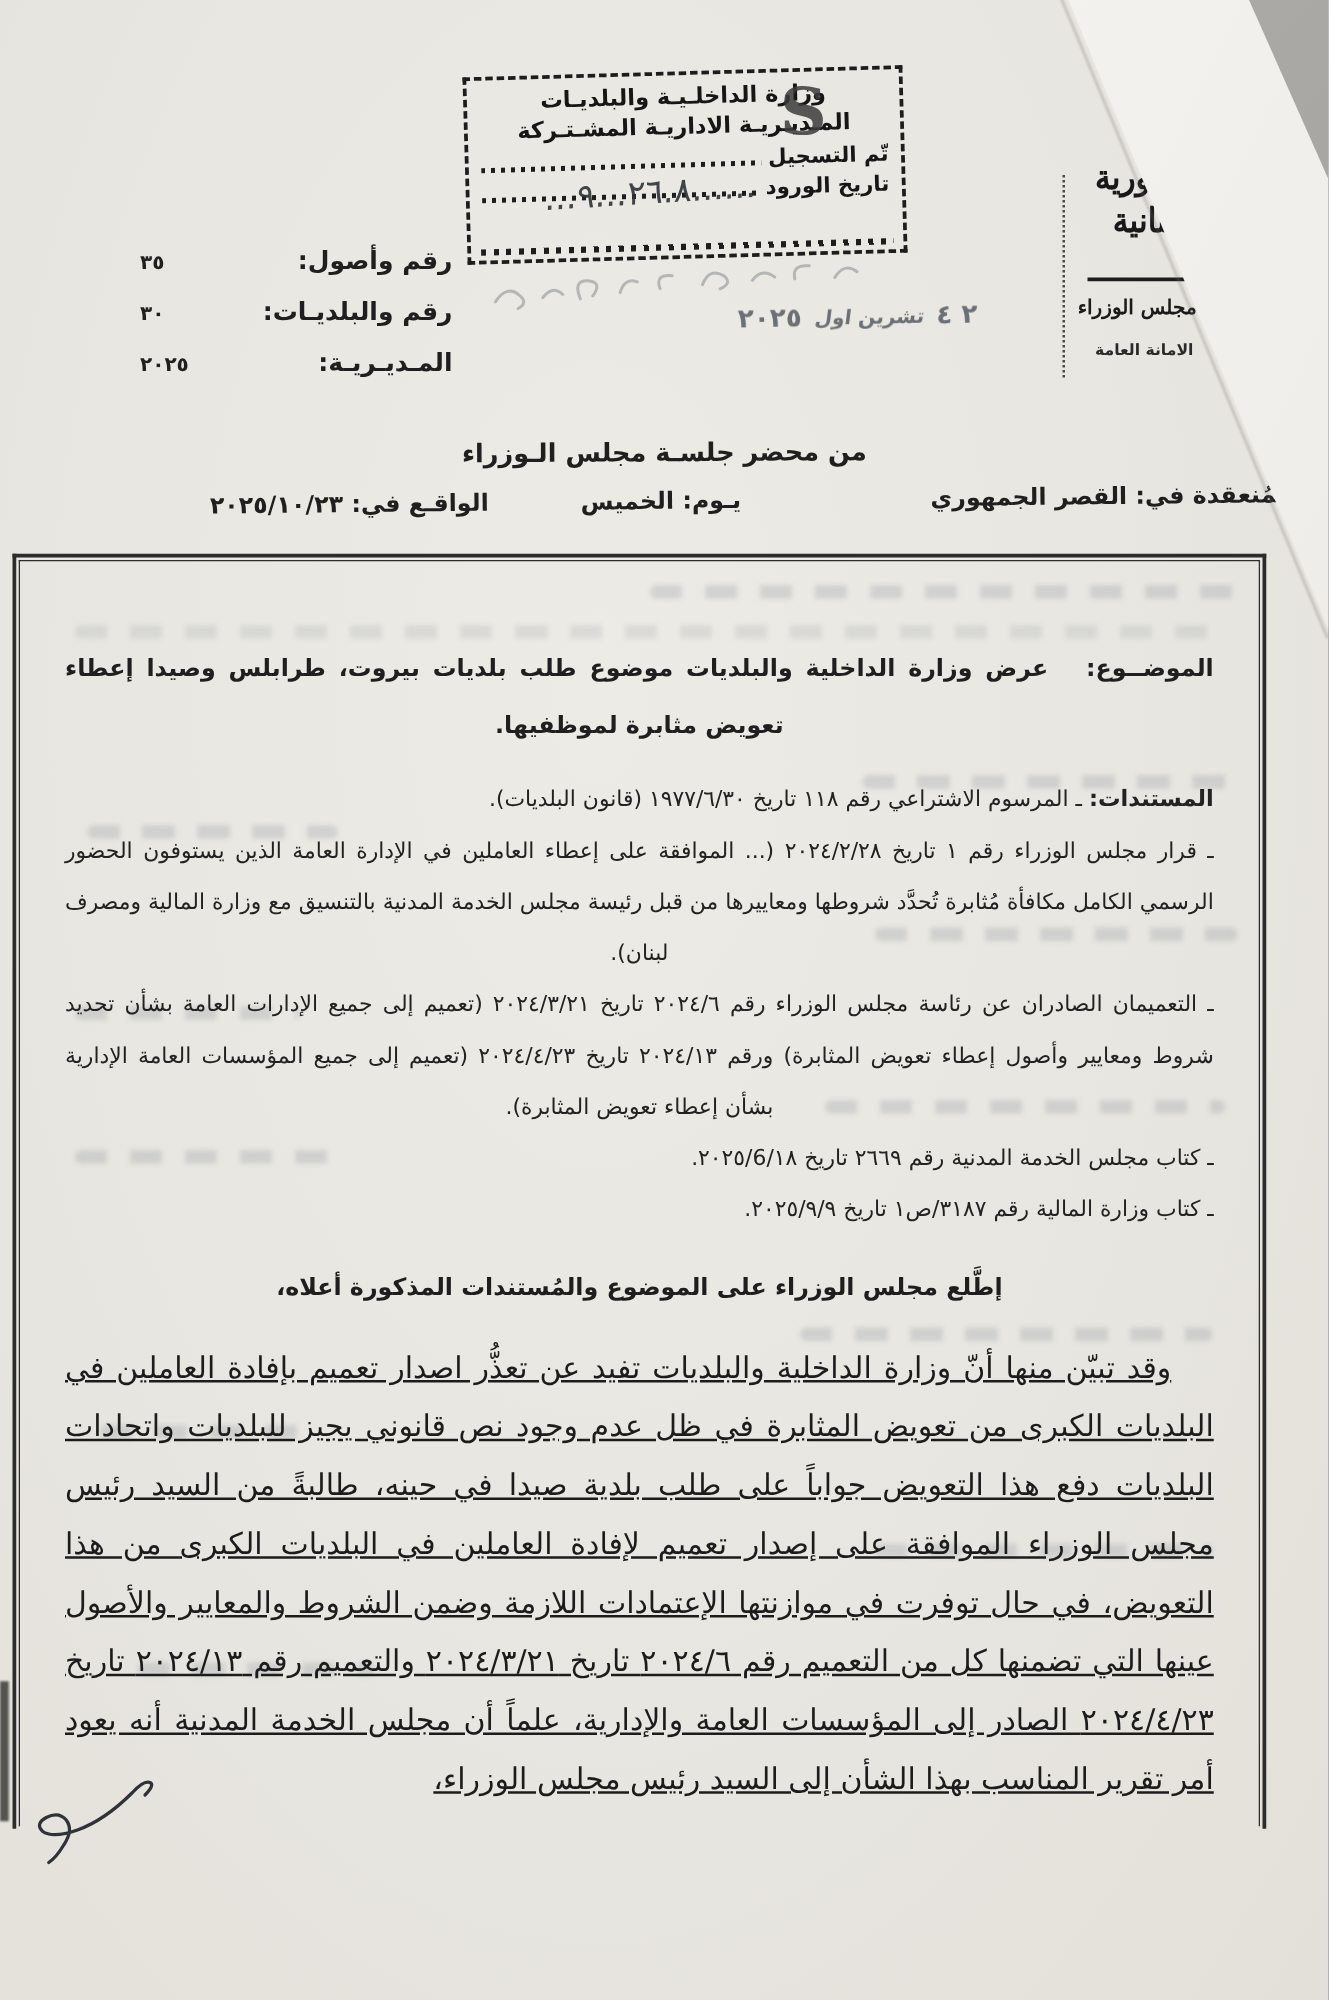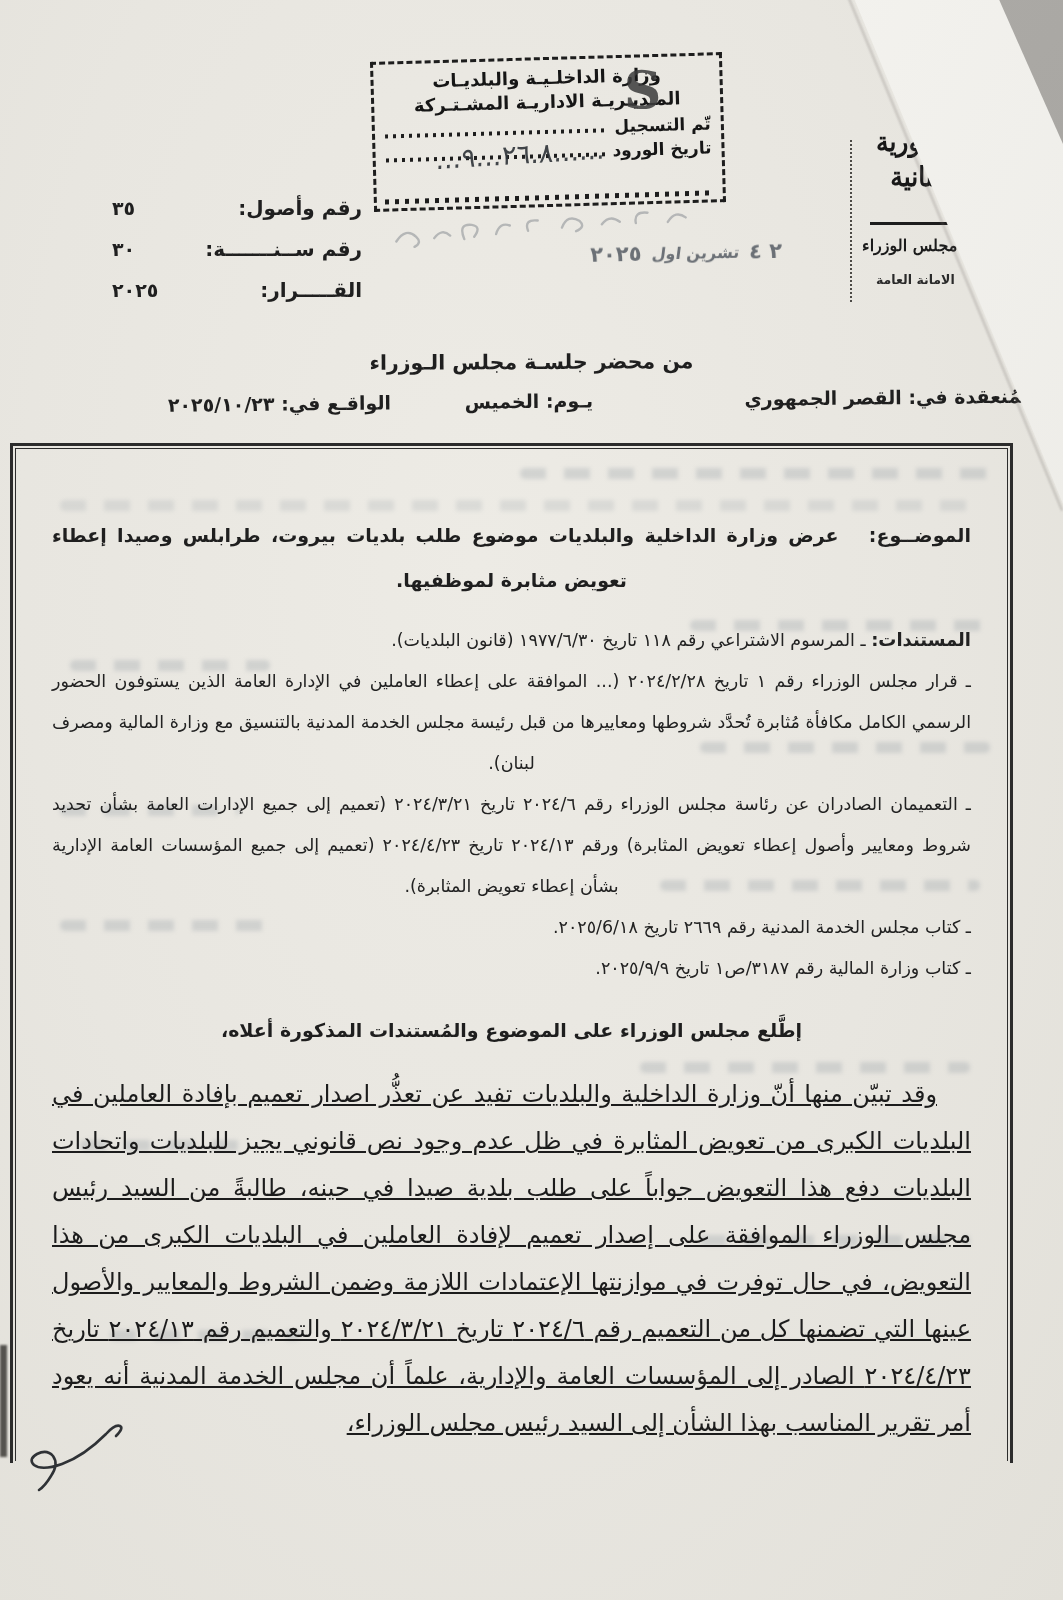--- a/index.html
+++ b/index.html
@@ -55,21 +55,21 @@
   .lh-rule{position:absolute;right:22px;top:100px;width:128px;height:3px;background:#1d1d1d;}
   .lh-org{position:absolute;right:18px;top:114px;width:140px;text-align:center;
     font-weight:bold;font-size:16px;color:#1b1b1b;
     font-family:"DejaVu Serif","Liberation Serif",serif;}
   .lh-dept{position:absolute;right:34px;top:150px;width:110px;text-align:left;
     font-weight:bold;font-size:12.5px;color:#2a2a2a;}
   
   .records{position:absolute;left:112px;top:196px;width:250px;z-index:2;direction:rtl;}
   .rec-row{display:flex;justify-content:space-between;align-items:baseline;
     font-weight:bold;font-size:20px;margin-bottom:17px;}
-  .rec-row .rec-val{font-size:19px;}
+  .rec-row .rec-val{font-size:16px;}
   
   .doc-title{position:absolute;left:0;top:350px;width:1063px;text-align:center;z-index:2;
     font-weight:bold;font-size:20.5px;direction:rtl;transform:rotate(-.3deg);}
   .session-row{position:absolute;left:0;top:390px;width:1063px;height:30px;z-index:2;
     direction:rtl;font-weight:bold;font-size:19px;transform:rotate(-.6deg);}
   .sess-venue{position:absolute;right:28px;top:0;}
   .sess-day{position:absolute;right:470px;top:0;}
   .sess-date{position:absolute;right:672px;top:0;}
   
   .main-box{position:absolute;left:10px;top:443px;width:1003px;height:1020px;z-index:2;
@@ -149,25 +149,25 @@
 
   <div class="fold-corner"></div>
   <div class="bg-corner-wedge"></div>
 
   <div class="records">
     <div class="rec-row">
       <span>رقم وأصول:</span>
       <span class="rec-val">٣٥</span>
     </div>
     <div class="rec-row">
-      <span>رقم ســنـــــــة:</span>
+      <span>رقم والبلديـات:</span>
       <span class="rec-val">٣٠</span>
     </div>
     <div class="rec-row">
-      <span>القـــــرار:</span>
+      <span>المـديـريـة:</span>
       <span class="rec-val">٢٠٢٥</span>
     </div>
   </div>
 
   <div class="doc-title">من محضر جلسـة مجلس الـوزراء</div>
 
   <div class="session-row">
     <span class="sess-venue">المُنعقدة في: القصر الجمهوري</span>
     <span class="sess-day">يـوم: الخميس</span>
     <span class="sess-date">الواقـع في: ٢٠٢٥/١٠/٢٣</span>

